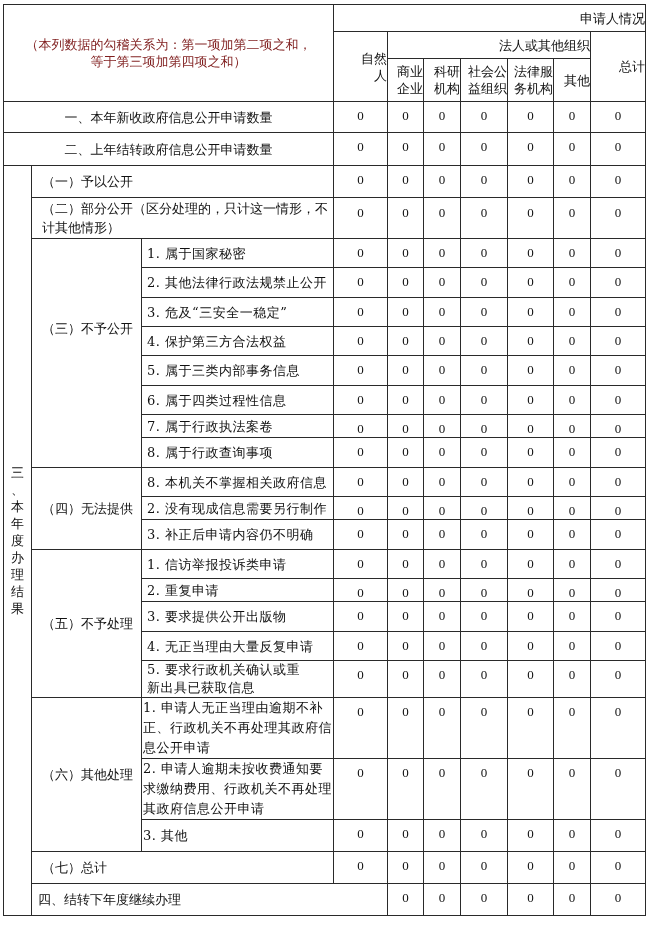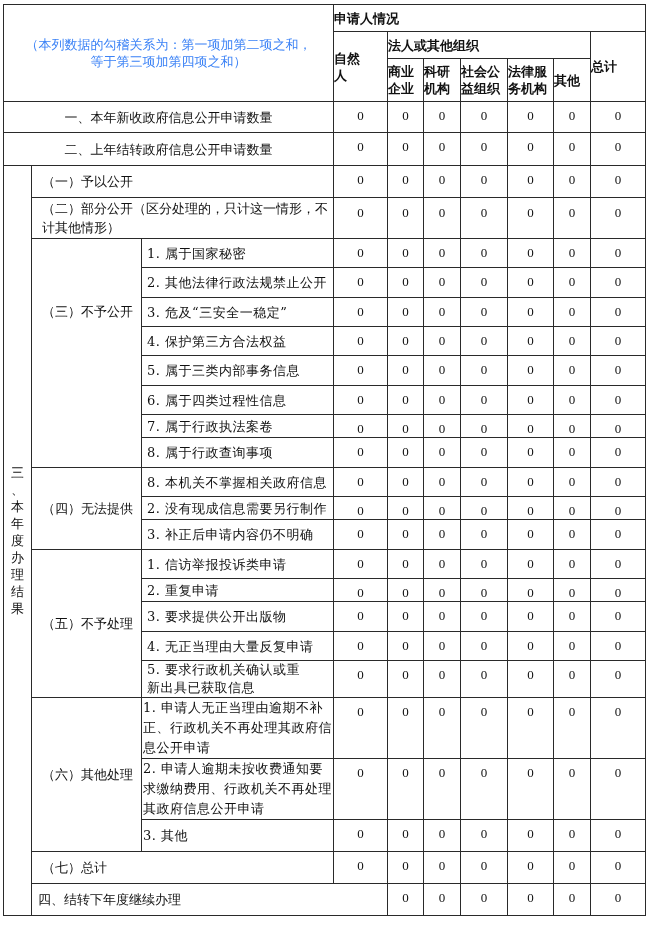--- a/index.html
+++ b/index.html
@@ -2,22 +2,22 @@
 <html><head>
 <meta charset="utf-8">
 <style>
   html, body { margin: 0; padding: 0; background: #ffffff; }
   body { width: 648px; height: 933px; position: relative; overflow: hidden;
          font-family: "DejaVu Sans", "Liberation Sans", sans-serif; color: #111; }
   table.report { position: absolute; left: 3px; top: 4px; border-collapse: collapse;
                  table-layout: fixed; width: 642px; }
   table.report td { border: 1.5px solid #2a2a2a; padding: 0; font-size: 13px; line-height: 17px;
                     vertical-align: middle; overflow: hidden; }
-  .hdr { text-align: left; font-size: 13.5px; font-weight: bold; }
-  .note { text-align: center; font-family: "DejaVu Serif", "Liberation Serif", serif; font-size: 12.5px; line-height: 21px; color: #3b82f6; }
+  .hdr { text-align: right; font-size: 13.5px; }
+  .note { text-align: center; font-family: "DejaVu Serif", "Liberation Serif", serif; font-size: 12.5px; line-height: 21px; color: #7f1d1d; }
   .lbl-center { text-align: center; font-size: 13.5px; }
   .lbl-left { padding-left: 10px !important; font-size: 13.5px; margin-left: 35px; }
   .sub { font-family: "DejaVu Serif", "Liberation Serif", serif; font-size: 12px; padding-left: 5px !important; letter-spacing: 0.5px; }
   .sub.tight { padding-left: 1px !important; line-height: 20px; }
   .num { text-align: center; vertical-align: top !important; padding-top: 5px !important;
          font-family: "Liberation Serif", "DejaVu Serif", serif; font-size: 13px; }
   .num.mid { vertical-align: top !important; padding-top: 6px !important; }
   .vert { text-align: center; font-size: 13.5px; line-height: 20px; }
   .vert span { display: block; }
 </style>
@@ -125,21 +125,21 @@
     <td class="num mid" style="padding-top:10px">0</td>
     <td class="num mid" style="padding-top:10px">0</td>
     <td class="num mid" style="padding-top:10px">0</td>
     <td class="num mid" style="padding-top:10px">0</td>
     <td class="num mid" style="padding-top:10px">0</td>
     <td class="num mid" style="padding-top:10px">0</td>
     <td class="num mid" style="padding-top:10px">0</td>
   </tr>
 
   <tr style="height:29px">
-    <td rowspan="8" class="lbl-left" style="vertical-align:top;padding-top:64px">（三）不予公开</td>
+    <td rowspan="8" class="lbl-left" style="vertical-align:top;padding-top:81px">（三）不予公开</td>
     <td class="sub">1. 属于国家秘密</td>
     <td class="num">0</td>
     <td class="num">0</td>
     <td class="num">0</td>
     <td class="num">0</td>
     <td class="num">0</td>
     <td class="num">0</td>
     <td class="num">0</td>
   </tr>
   <tr style="height:30px">

